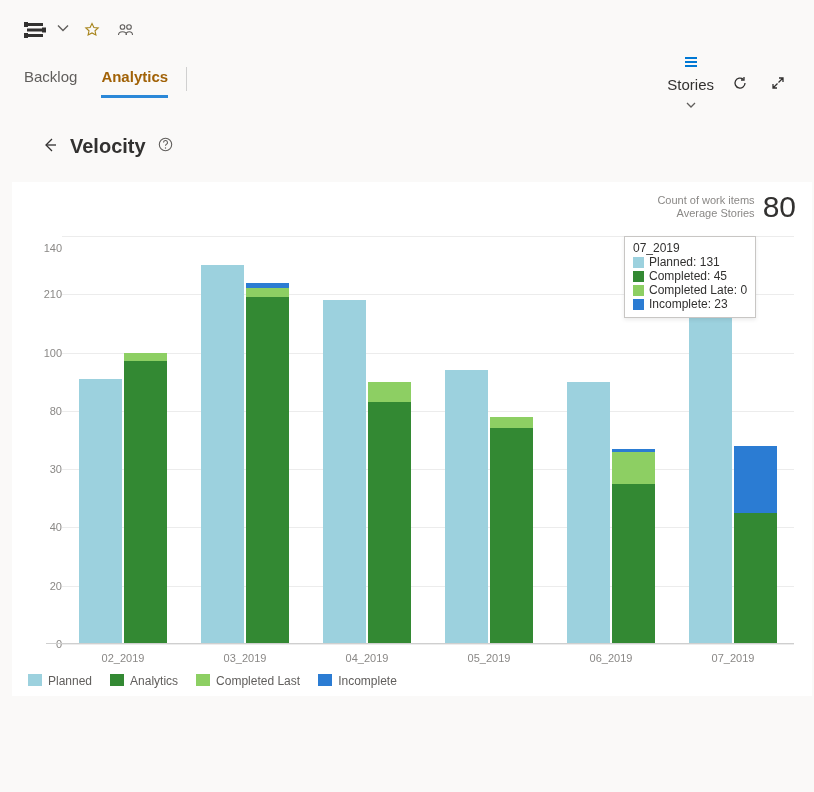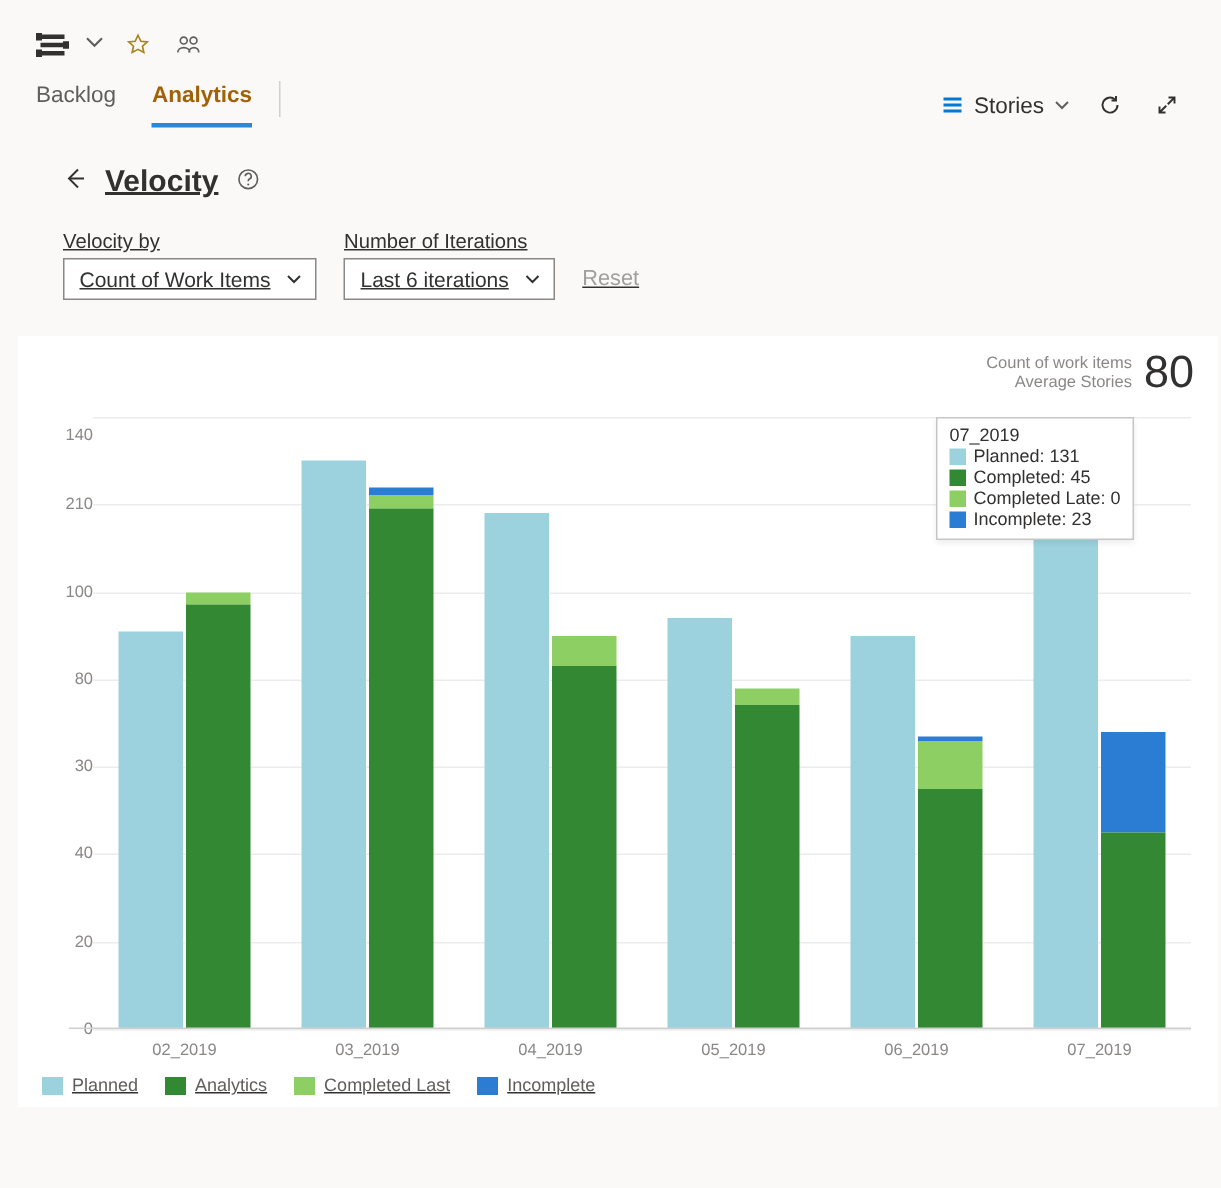--- a/index.html
+++ b/index.html
@@ -13,25 +13,25 @@
   .chev { color:#605e5c; }
   .icon-btn { display:inline-flex; align-items:center; justify-content:center; width:24px; height:24px; color:#605e5c; cursor:pointer; }
 
   
   .row2 { display:flex; align-items:center; padding:12px 24px 0 24px; position:relative; }
   .tabs { display:flex; gap:24px; align-items:flex-end; }
   .tab { font-size:15px; color:#605e5c; padding-bottom:10px; border-bottom:3px solid transparent; cursor:pointer; }
   .tab.active { color:#a16207; font-weight:600; border-bottom-color:#2b88d8; }
   .tabs-div { width:1px; height:24px; background:#d0d0d0; margin:0 0 8px 18px; }
   .row2-right { margin-left:auto; display:flex; align-items:center; gap:14px; color:#323130; }
-  .stories { display:flex; align-items:center; gap:6px; font-size:15px; cursor:pointer; }
+  .stories { display:flex; align-items:center; gap:6px; font-size:15px; cursor:pointer;flex-direction:column; }
   .stories svg { color:#0078d4; }
 
   
-  .content { padding:24px 28px 0 42px;text-decoration:underline; }
+  .content { padding:24px 28px 0 42px; }
   .title-row { display:flex; align-items:center; gap:12px; }
   .back { cursor:pointer; color:#323130; }
   .pg-title { font-size:20px; font-weight:700; }
   .help { cursor:pointer; color:#605e5c; }
 
   .controls { display:flex; gap:18px; align-items:flex-end; margin-top:20px; }
   .ctrl { display:flex; flex-direction:column; gap:4px; }
   .ctrl-label { font-size:13.5px; color:#323130; }
   .select { display:flex; align-items:center; justify-content:space-between; gap:10px; border:1px solid #8a8886; background:#fff; padding:5px 8px 5px 10px; min-width:168px; cursor:pointer; font-size:14px; color:#323130; }
   .select.small { min-width:140px; }
@@ -54,21 +54,21 @@
   .bar { width:43px; display:flex; flex-direction:column-reverse; }
   .seg { width:100%; }
   .c-planned { background:#9cd1de; }
   .c-completed { background:#338933; }
   .c-late { background:#8dcf63; }
   .c-incomplete { background:#2b7cd3; }
 
   .xlabels { position:absolute; left:16px; right:0; bottom:-20px; display:flex; justify-content:space-around; font-size:11px; color:#8a8886; }
 
   .legend { display:flex; gap:18px; margin-top:30px; margin-left:6px; font-size:12px; color:#605e5c; }
-  .lg { display:flex; align-items:flex-end; gap:6px; }
+  .lg { display:flex; align-items:flex-start; gap:6px; }
   .sw { width:14px; height:12px; }
 
   
   .tooltip { position:absolute; border:1px solid #c8c6c4; background:#fff; padding:4px 8px 6px 8px; font-size:12px; color:#323130; box-shadow:0 2px 4px rgba(0,0,0,.08); }
   .tt-row { display:flex; align-items:center; gap:5px; white-space:nowrap; }
   .tt-sw { width:11px; height:11px; }
 </style>
 </head>
 <body>
 <div class="page">
@@ -146,41 +146,20 @@
     <span class="pg-title">Velocity</span>
     <span class="help">
       <svg width="15" height="15" viewBox="0 0 15 15">
             <circle cx="7.5" cy="7.5" r="6.2" fill="none" stroke="#605e5c" stroke-width="1.1"></circle>
             <path d="M5.5 5.5a2 2 0 1 1 2.7 1.9c-.7.3-.7.9-.7 1.4" fill="none" stroke="#605e5c" stroke-width="1.1"></path>
             <circle cx="7.5" cy="11" r=".7" fill="#605e5c"></circle>
           </svg>
     </span>
   </div>
 
-  <div class="controls">
-    <div class="ctrl">
-      <span class="ctrl-label">Velocity by</span>
-      <div class="select">
-        <span>Count of Work Items</span>
-        <svg width="12" height="12" viewBox="0 0 12 12">
-              <path d="M2 4l4 4 4-4" stroke="#323130" stroke-width="1.3" fill="none"></path>
-            </svg>
-      </div>
-    </div>
-    <div class="ctrl">
-      <span class="ctrl-label">Number of Iterations</span>
-      <div class="select small">
-        <span>Last 6 iterations</span>
-        <svg width="12" height="12" viewBox="0 0 12 12">
-              <path d="M2 4l4 4 4-4" stroke="#323130" stroke-width="1.3" fill="none"></path>
-            </svg>
-      </div>
-    </div>
-    <span class="reset">Reset</span>
-  </div>
 
   <div class="chart-card">
     <div class="summary">
       <div class="summary-labels">
         <div>Count of work items</div>
         <div>Average Stories</div>
       </div>
       <div class="summary-num">80</div>
     </div>
 

